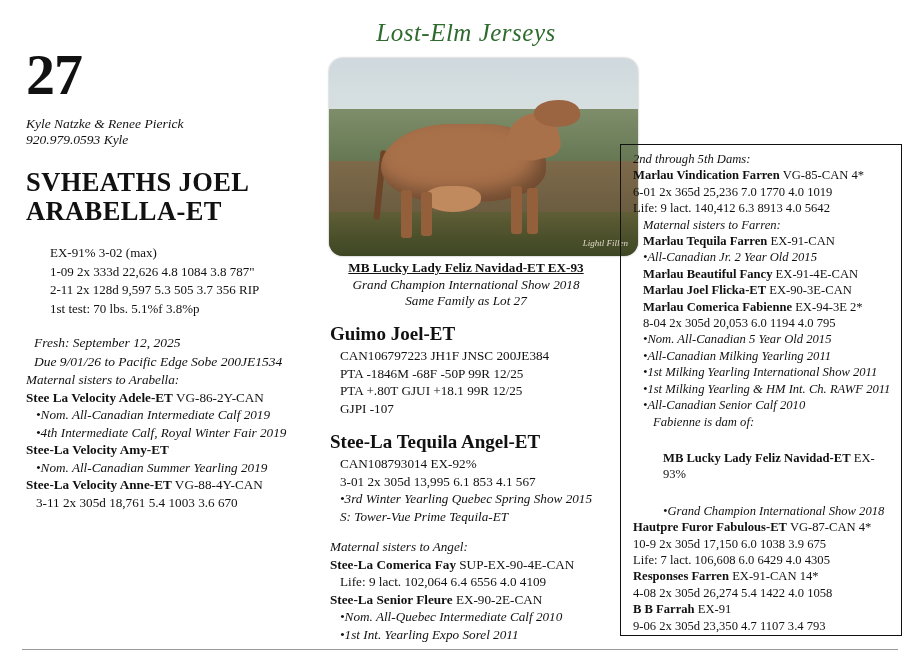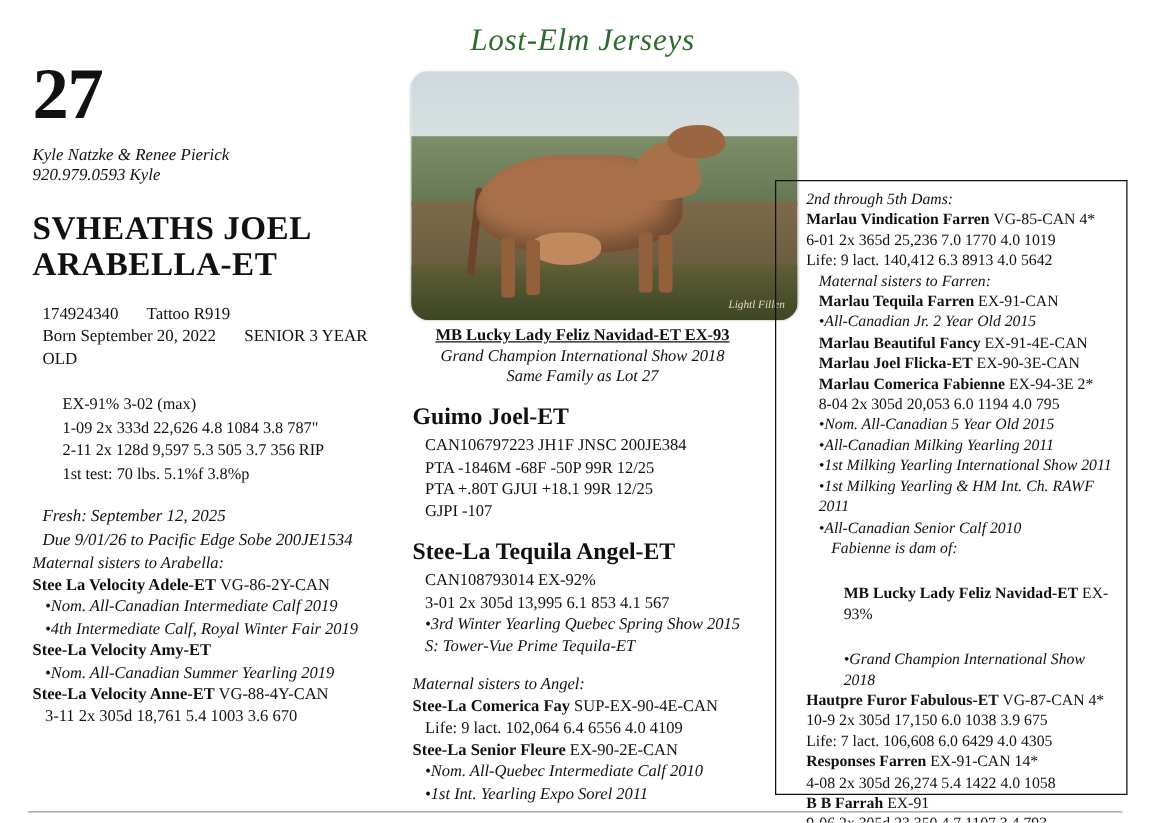--- a/index.html
+++ b/index.html
@@ -229,21 +229,21 @@
   .gap { height: 13px; }
 
   
   .right-box {
     position: absolute;
     left: 620px;
     top: 144px;
     width: 282px;
     height: 492px;
     border: 1px solid #111;
-    padding: 6px 8px 0 24px;
+    padding: 6px 8px 0 12px;
     box-sizing: border-box;
     font-size: 12.6px;
     line-height: 16.4px;
   }
   .right-box .hdr { font-style: italic; }
 
   .footer-rule {
     position: absolute;
     left: 22px;
     bottom: 8px;
@@ -262,32 +262,20 @@
   </div>
 
   <div class="left-col">
     <div class="lot-number">27</div>
     <div class="consignor">
       <div>Kyle Natzke &amp; Renee Pierick</div>
       <div>920.979.0593 Kyle</div>
     </div>
     <div class="animal-name">SVHEATHS JOEL ARABELLA-ET</div>
 
-    <div class="reg-line">
-      <div>
-        <span>174924340</span>
-        <span class="sp"></span>
-        <span>Tattoo R919</span>
-      </div>
-      <div>
-        <span>Born September 20, 2022</span>
-        <span class="sp"></span>
-        <span>SENIOR 3 YEAR OLD</span>
-      </div>
-    </div>
 
     <div class="records">
       <div>EX-91% 3-02 (max)</div>
       <div>1-09  2x  333d  22,626  4.8  1084  3.8  787"</div>
       <div>2-11  2x  128d   9,597  5.3   505  3.7  356 RIP</div>
       <div>1st test:  70 lbs. 5.1%f 3.8%p</div>
     </div>
 
     <div class="fresh">
       <div>Fresh:  September 12, 2025</div>

